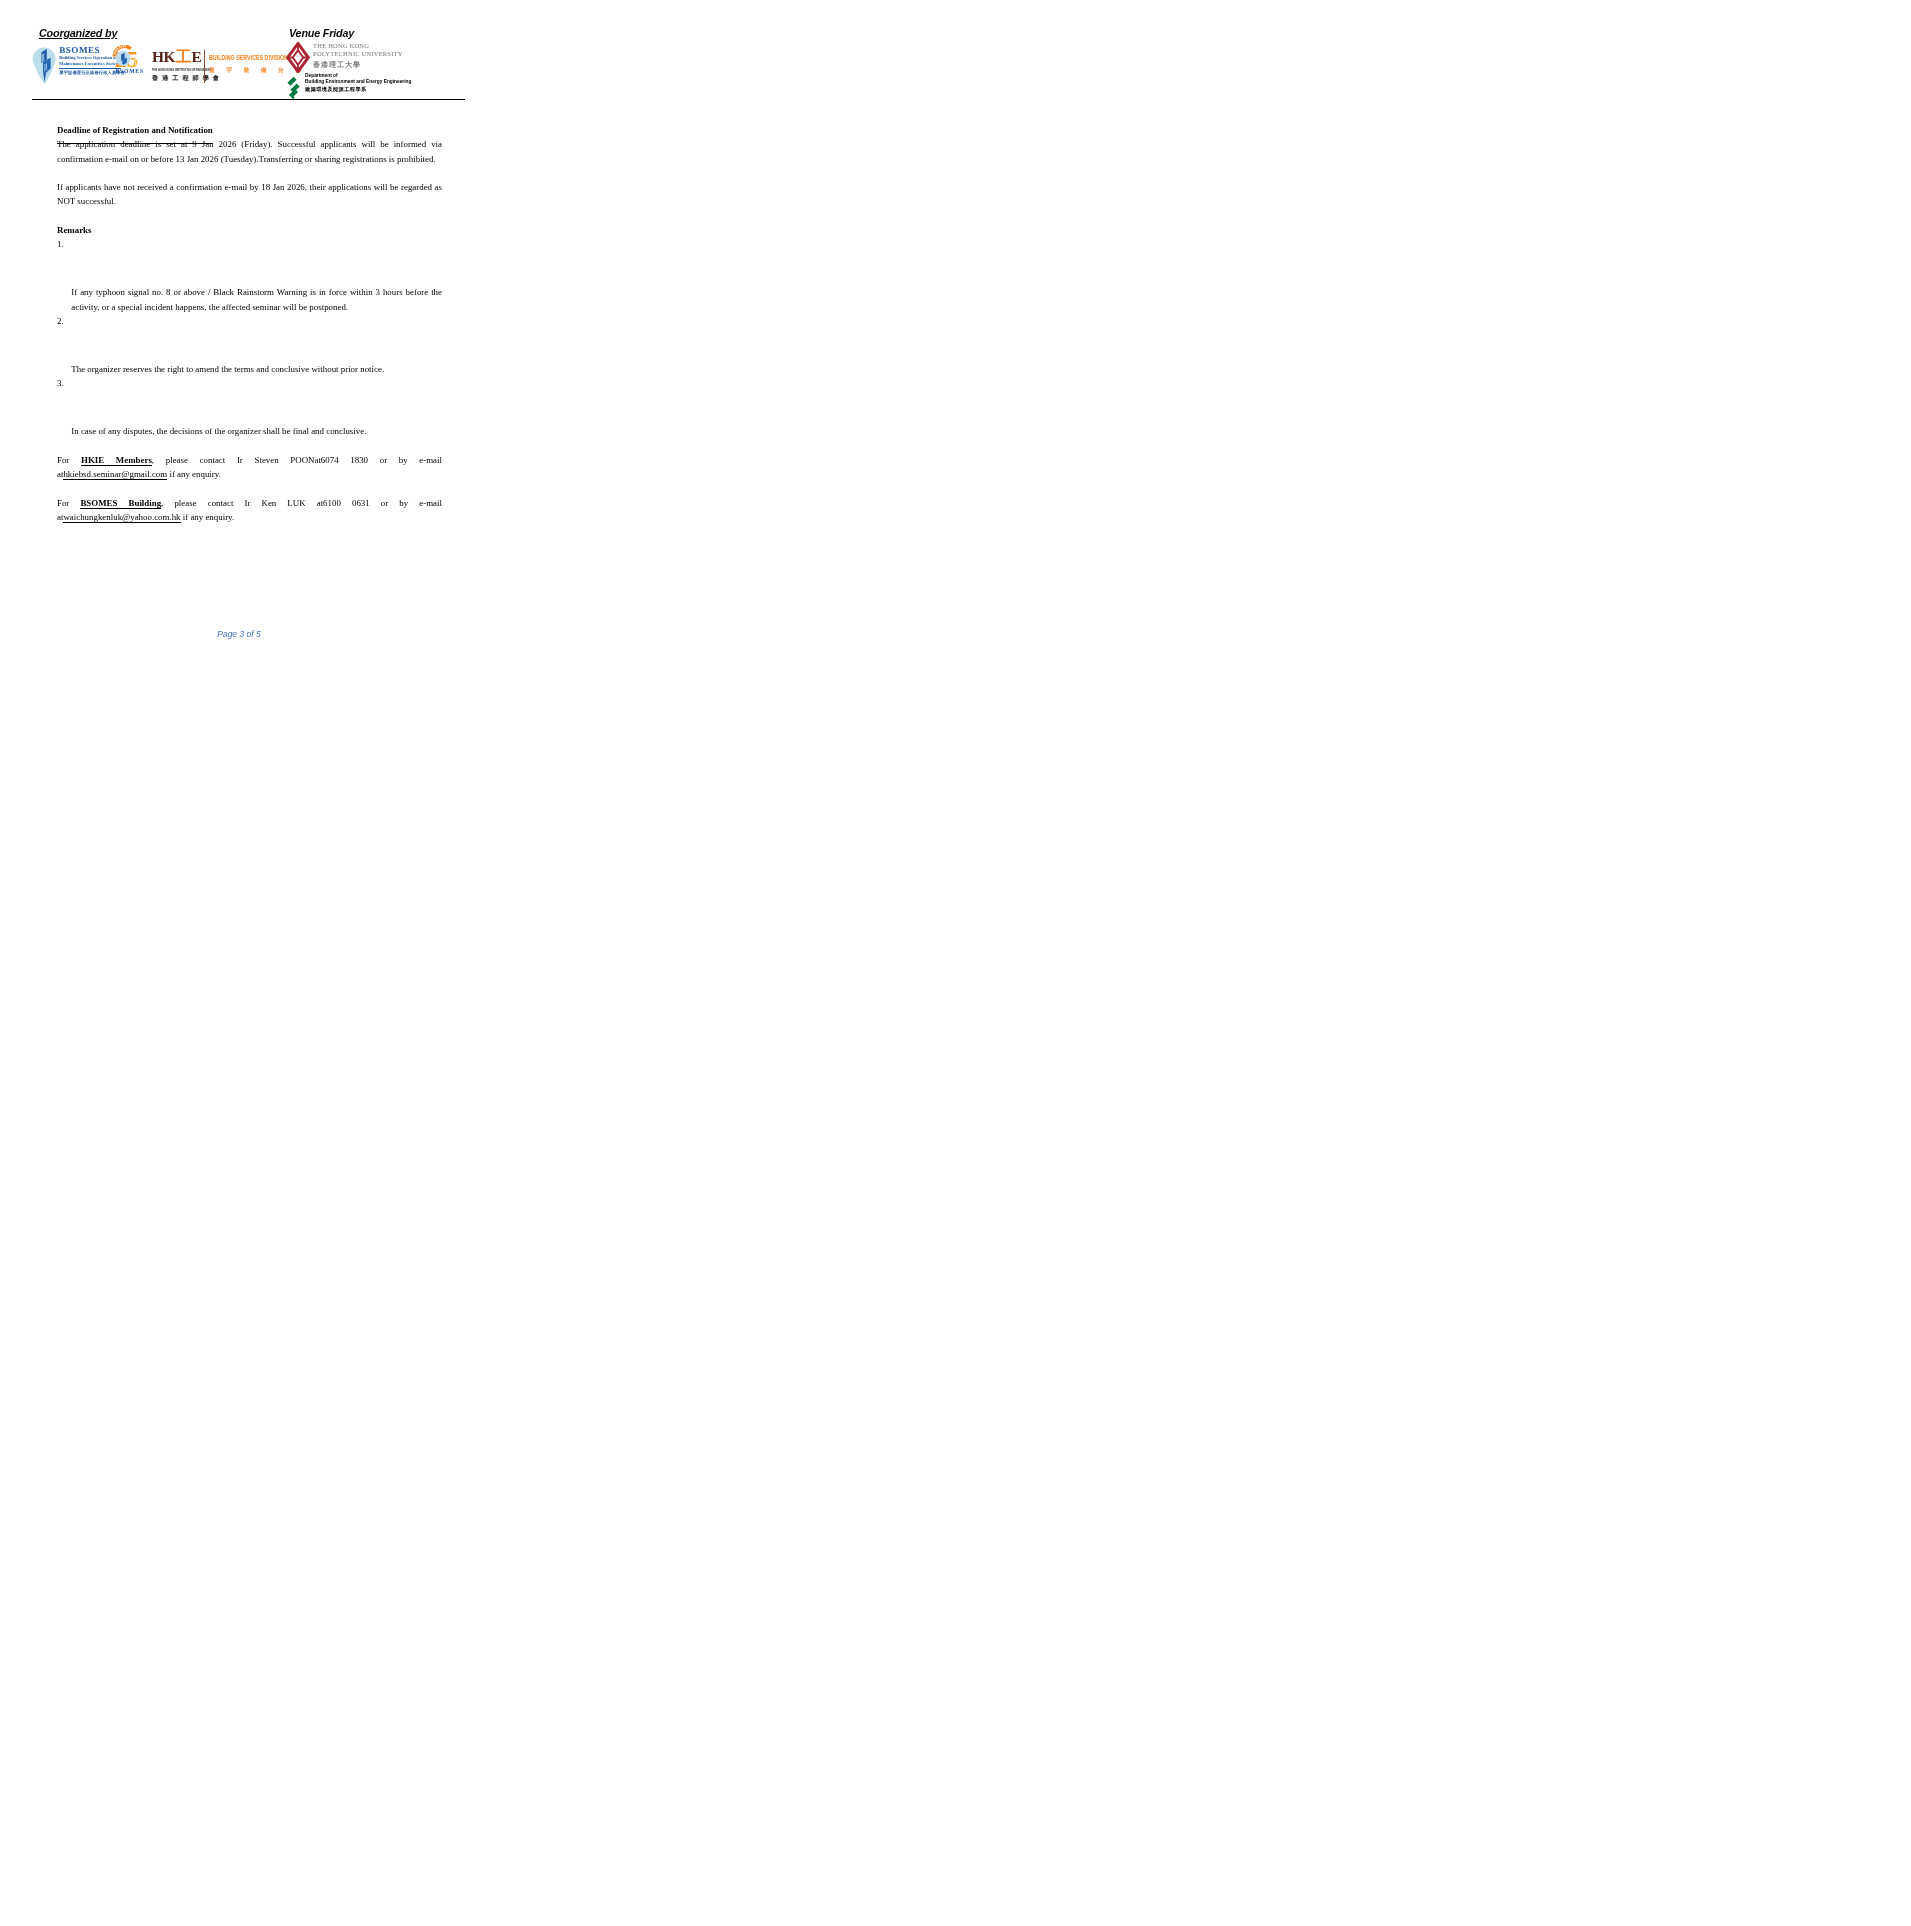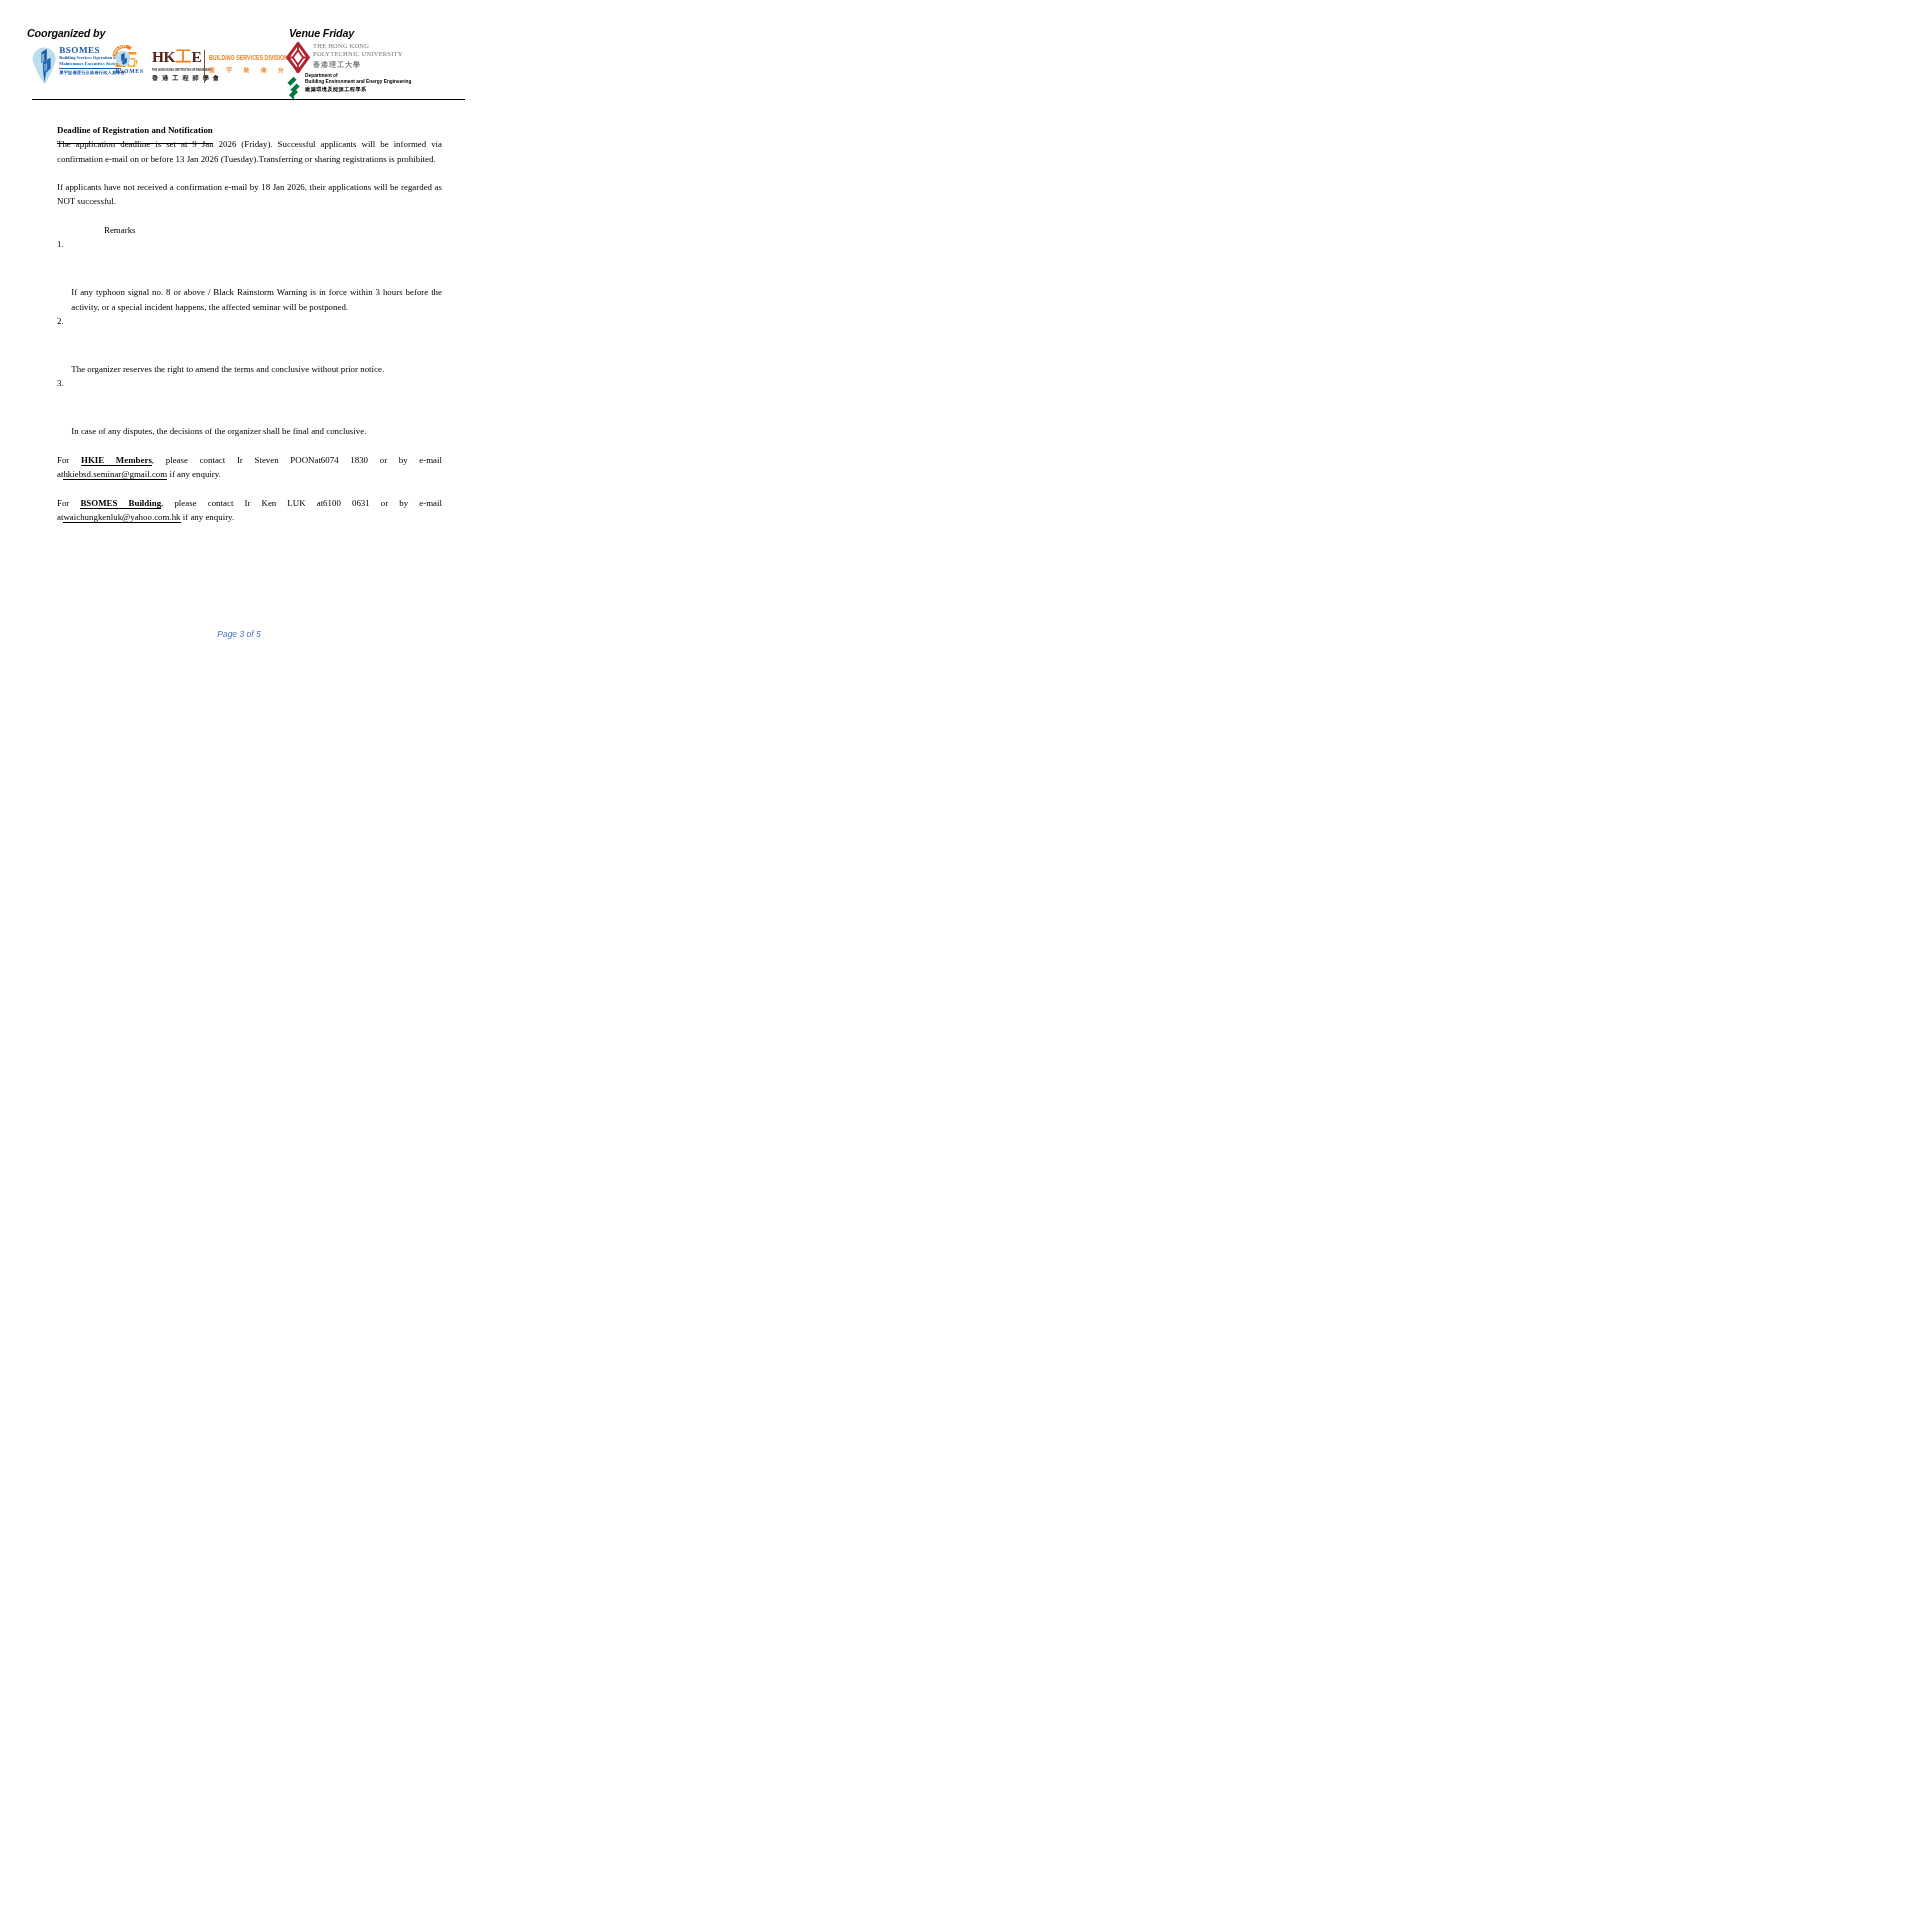--- a/index.html
+++ b/index.html
@@ -1,21 +1,21 @@
 <!DOCTYPE html>
 <html style="--bsomes-blue: #1E5AA9; --light-blue: #BCDDEC; --orange: #F5821F; --hkie-brown: #5A2317; --polyu-red: #AE2430; --polyu-gray: #77787B; --beee-green: #007A3E; --footer-blue: #4472C4; --text-black: #000000;font-size:6.2px"><head>
 <meta charset="utf-8">
 <style>
   html,body{margin:0;padding:0;background:#fff;}
   body{width:478px;height:676px;position:relative;font-family:"Liberation Serif","DejaVu Serif",serif;color:#000;}
   .page{position:absolute;left:0;top:0;width:478px;height:676px;background:#fff;overflow:hidden;}
 
   
   .hdr-label{position:absolute;font-family:"Liberation Sans","DejaVu Sans",sans-serif;font-style:italic;font-weight:600;font-size:10.8px;color:#0a0a0a;letter-spacing:-0.2px;}
-  .co{left:27px;top:27px;}
+  .co{left:39px;top:27px;text-decoration:underline;}
   .vs{left:289px;top:27px;}
 
   .hrule{position:absolute;left:32px;top:99px;width:433px;height:1.2px;background:#000;}
 
   
   .bsomes{position:absolute;left:32px;top:46px;display:flex;align-items:flex-start;}
   .bsomes-icon{flex:0 0 auto;}
   .bsomes-text{margin-left:2.3px;width:64px;color:var(--bsomes-blue,#1E5AA9);}
   .bsomes-acro{font-weight:bold;font-size:9.2px;line-height:1;letter-spacing:0.4px;}
   .bsomes-l1,.bsomes-l2{font-size:4.4px;line-height:1.12;font-weight:600;white-space:nowrap;margin-top:0.8px;}
@@ -50,21 +50,21 @@
   .beee-text{margin-left:3.1px;color:#000;font-family:"Liberation Sans",sans-serif;}
   .be1,.be2{font-size:4.8px;font-weight:700;line-height:1.25;white-space:nowrap;}
   .bezh{font-size:5.2px;font-weight:700;white-space:nowrap;margin-top:0.8px;letter-spacing:0.4px;}
 
   
   .bodytext{position:absolute;left:57px;top:123px;width:385px;font-size:8.9px;line-height:14.3px;}
   .bodytext p{margin:0;}
   .j{text-align:justify;text-align-last:left;}
   .sp{margin-top:14.3px !important;}
   .h1u span{font-weight:bold;border-bottom:1.2px solid #000;padding-bottom:8px;}
-  .h1{font-weight:normal;margin-left:47px;}
+  .h1{font-weight:bold;}
   .remark{display:flex;}
   .remark .num{flex:0 0 14.3px;}
   .remark .rtext{flex:1;text-align:justify;text-align-last:left;margin-top:48px;}
   .bu{font-weight:bold;border-bottom:1.3px solid #000;}
   .u{border-bottom:1px solid #000;}
 
   
   .footer{position:absolute;left:0;top:629px;width:478px;text-align:center;font-family:"Liberation Sans","DejaVu Sans",sans-serif;font-size:8.5px;color:var(--footer-blue,#4472C4);font-style:italic;}
 
   

